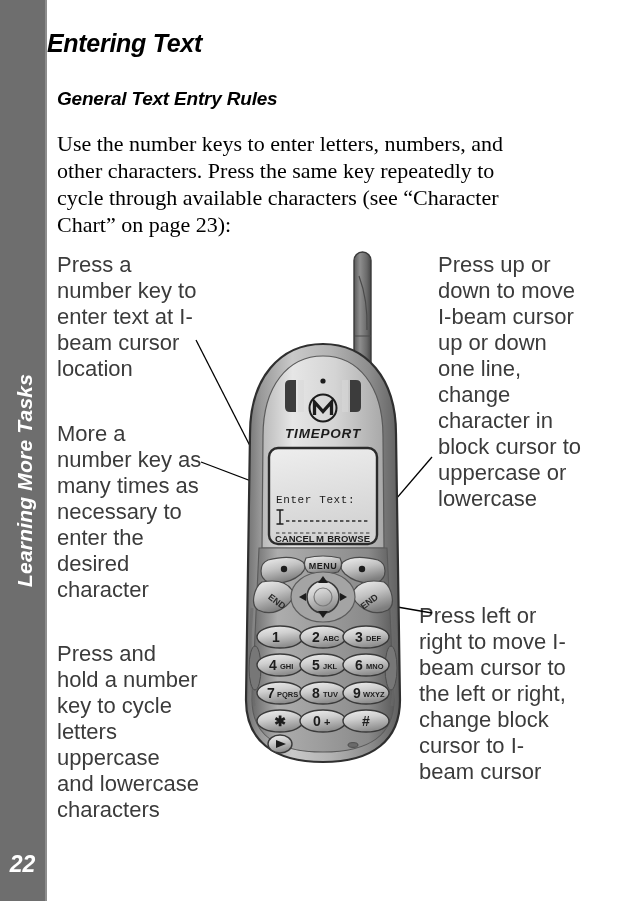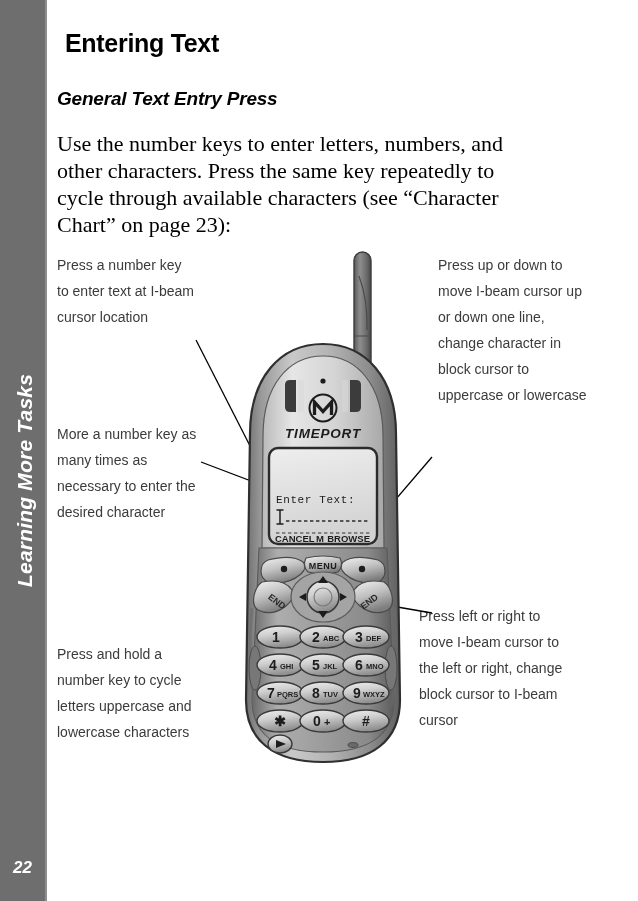--- a/index.html
+++ b/index.html
@@ -43,31 +43,32 @@
     font-style: italic;
     letter-spacing: 0.2px;
     white-space: nowrap;
   }
   #page-number {
     position: absolute;
     left: 0; bottom: 23px;
     width: 45px;
     text-align: center;
     color: #ffffff;
-    font-size: 17px;
+    font-size: 23px;
     font-weight: bold;
     font-style: italic;
   }
 
   
   #h1 {
     position: absolute;
-    left: 65px; top: 29px;
+    left: 47px; top: 29px;
     font-size: 25px;
     font-weight: bold;
+    font-style: italic;
     color: #000;
     letter-spacing: -0.3px;
   }
   #h2 {
     position: absolute;
     left: 57px; top: 88px;
     font-size: 19px;
     font-weight: bold;
     font-style: italic;
     color: #000;
@@ -80,21 +81,21 @@
     font-family: "Liberation Serif", serif;
     font-size: 22px;
     line-height: 27px;
     color: #000;
   }
 
   
   .callout {
     position: absolute;
     font-family: "Liberation Sans", sans-serif;
-    font-size: 14px;
+    font-size: 22px;
     line-height: 26px;
     color: #3b3b3b;
   }
   #callout-left-1  { left: 57px;  top: 252px; width: 140px; }
   #callout-left-2  { left: 57px;  top: 421px; width: 145px; }
   #callout-left-3  { left: 57px;  top: 641px; width: 145px; }
   #callout-right-1 { left: 438px; top: 252px; width: 150px; }
   #callout-right-2 { left: 419px; top: 603px; width: 150px; }
 
   
@@ -114,21 +115,21 @@
 </style>
 </head>
 <body>
 
 <div id="sidebar"></div>
 <div id="sidebar-rule"></div>
 <div id="sidebar-title">Learning More Tasks</div>
 <div id="page-number">22</div>
 
 <div id="h1">Entering Text</div>
-<div id="h2">General Text Entry Press</div>
+<div id="h2">General Text Entry Rules</div>
 <div id="intro">Use the number keys to enter letters, numbers, and other characters. Press the same key repeatedly to cycle through available characters (see “Character Chart” on page 23):</div>
 
 <div class="callout" id="callout-left-1">Press a number key to enter text at I-beam cursor location</div>
 <div class="callout" id="callout-left-2">More a number key as many times as necessary to enter the desired character</div>
 <div class="callout" id="callout-left-3">Press and hold a number key to cycle letters uppercase and lowercase characters</div>
 <div class="callout" id="callout-right-1">Press up or down to move I-beam cursor up or down one line, change character in block cursor to uppercase or lowercase</div>
 <div class="callout" id="callout-right-2">Press left or right to move I-beam cursor to the left or right, change block cursor to I-beam cursor</div>
 
 <svg id="leaders" viewBox="0 0 638 901">
   <line x1="196" y1="340" x2="272" y2="489" stroke="#000" stroke-width="1.3"></line>

